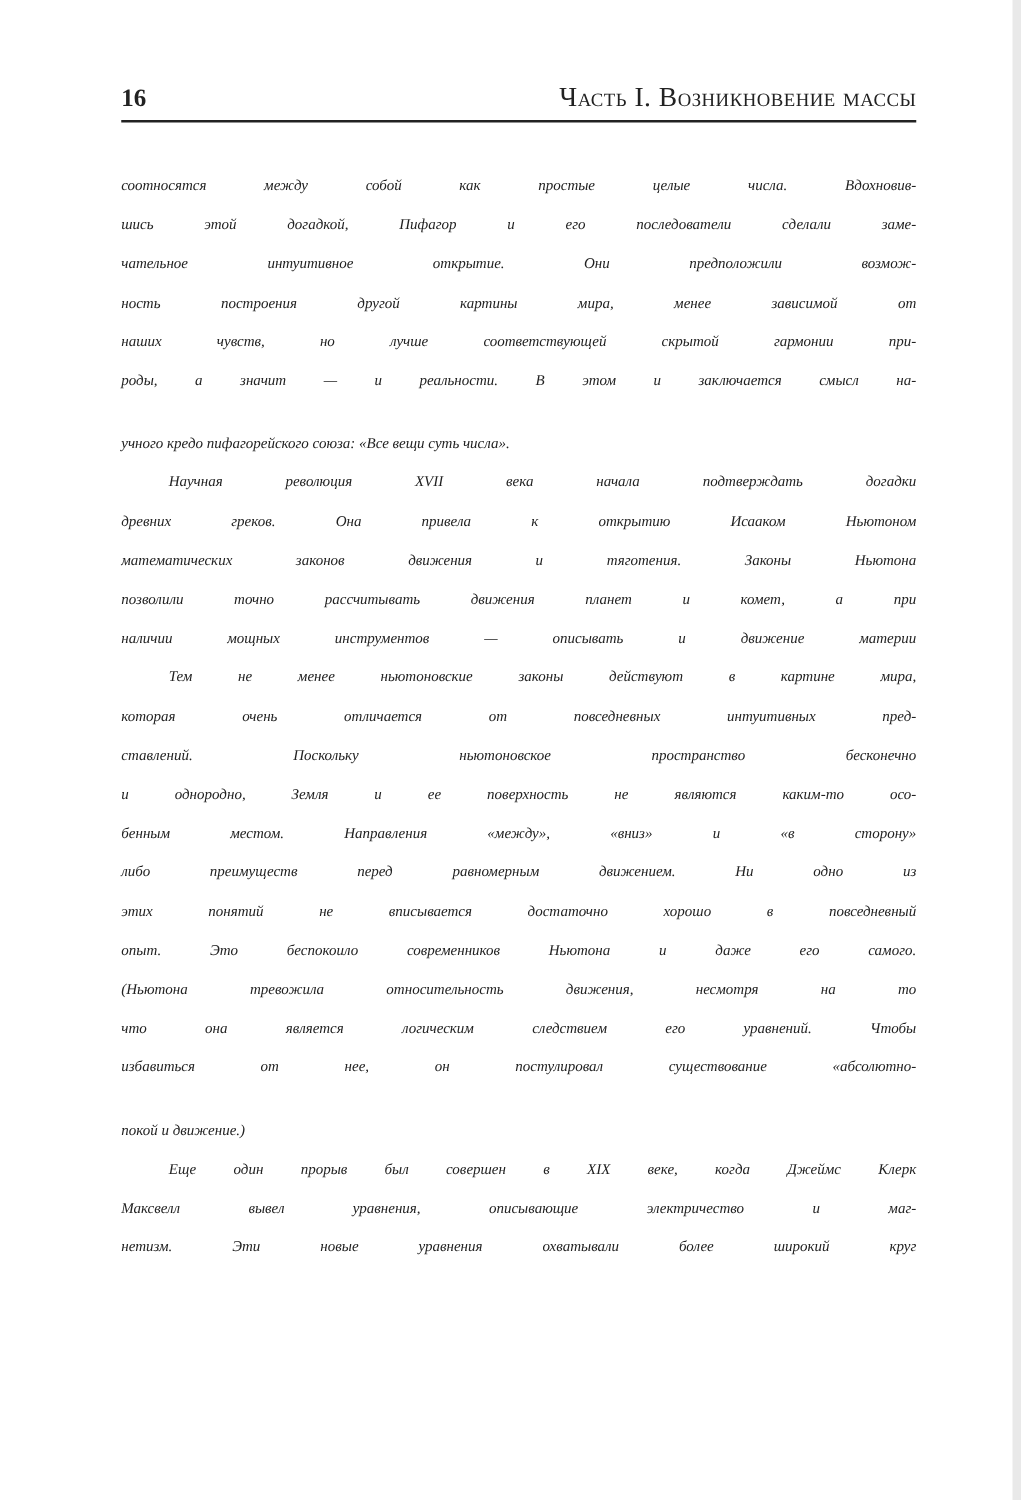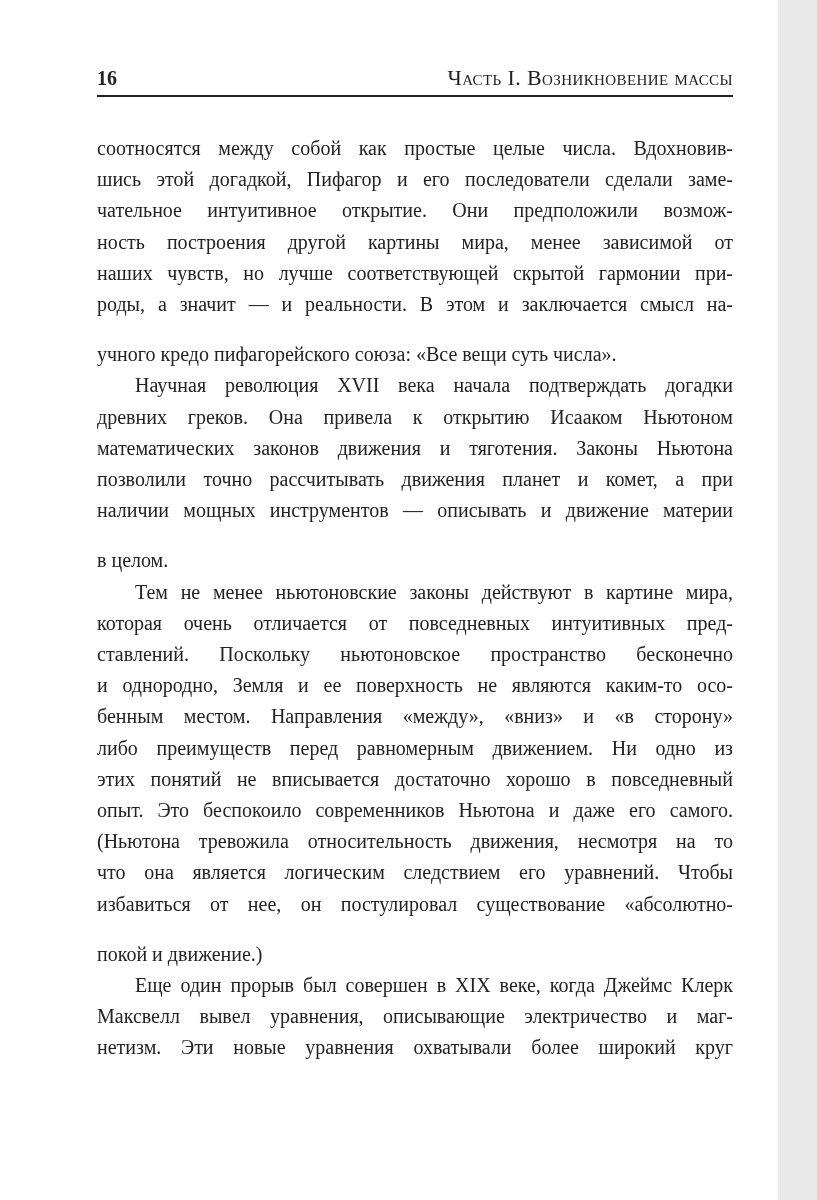--- a/index.html
+++ b/index.html
@@ -7,20 +7,21 @@
     width: 817px; height: 1200px;
     background: #e9e9e9;
     font-family: "Liberation Serif", "DejaVu Serif", serif;
   }
   .page {
     position: relative;
     width: 778px; height: 1200px;
     background: var(--paper, #ffffff);
     color: var(--ink, #222222);
     overflow: hidden;
+    padding-left: 32px;
   }
   .header {
     position: absolute;
     left: 97px; top: 67px; width: 636px;
     display: flex;
     justify-content: space-between;
     align-items: baseline;
     border-bottom: 2px solid var(--ink, #222222);
     padding-bottom: 6px;
   }
@@ -31,22 +32,23 @@
   }
   .running-head {
     font-size: 22px;
     font-variant: small-caps;
     letter-spacing: 0.4px;
     line-height: 22px;
   }
   .body-text {
     position: absolute;
     left: 97px; top: 133px; width: 636px;
-    font-size: 20px;
+    font-size: 12px;
     line-height: 31.2px;
+    font-style: italic;
   }
   .paragraph { margin: 0; }
   .line {
     text-align: justify;
     text-align-last: justify;
     white-space: normal;
   }
   .line.indent { padding-left: 38px; }
   .line.end { text-align-last: left; margin-top: 19px; }
 </style>
@@ -67,21 +69,20 @@
         <div class="line">наших чувств, но лучше соответствующей скрытой гармонии при-</div>
         <div class="line">роды, а значит — и реальности. В этом и заключается смысл на-</div>
         <div class="line end">учного кредо пифагорейского союза: «Все вещи суть числа».</div>
       </div>
       <div class="paragraph">
         <div class="line indent">Научная революция XVII века начала подтверждать догадки</div>
         <div class="line">древних греков. Она привела к открытию Исааком Ньютоном</div>
         <div class="line">математических законов движения и тяготения. Законы Ньютона</div>
         <div class="line">позволили точно рассчитывать движения планет и комет, а при</div>
         <div class="line">наличии мощных инструментов — описывать и движение материи</div>
-        <div class="line end">в целом.</div>
       </div>
       <div class="paragraph">
         <div class="line indent">Тем не менее ньютоновские законы действуют в картине мира,</div>
         <div class="line">которая очень отличается от повседневных интуитивных пред-</div>
         <div class="line">ставлений. Поскольку ньютоновское пространство бесконечно</div>
         <div class="line">и однородно, Земля и ее поверхность не являются каким-то осо-</div>
         <div class="line">бенным местом. Направления «между», «вниз» и «в сторону»</div>
         <div class="line">либо преимуществ перед равномерным движением. Ни одно из</div>
         <div class="line">этих понятий не вписывается достаточно хорошо в повседневный</div>
         <div class="line">опыт. Это беспокоило современников Ньютона и даже его самого.</div>

